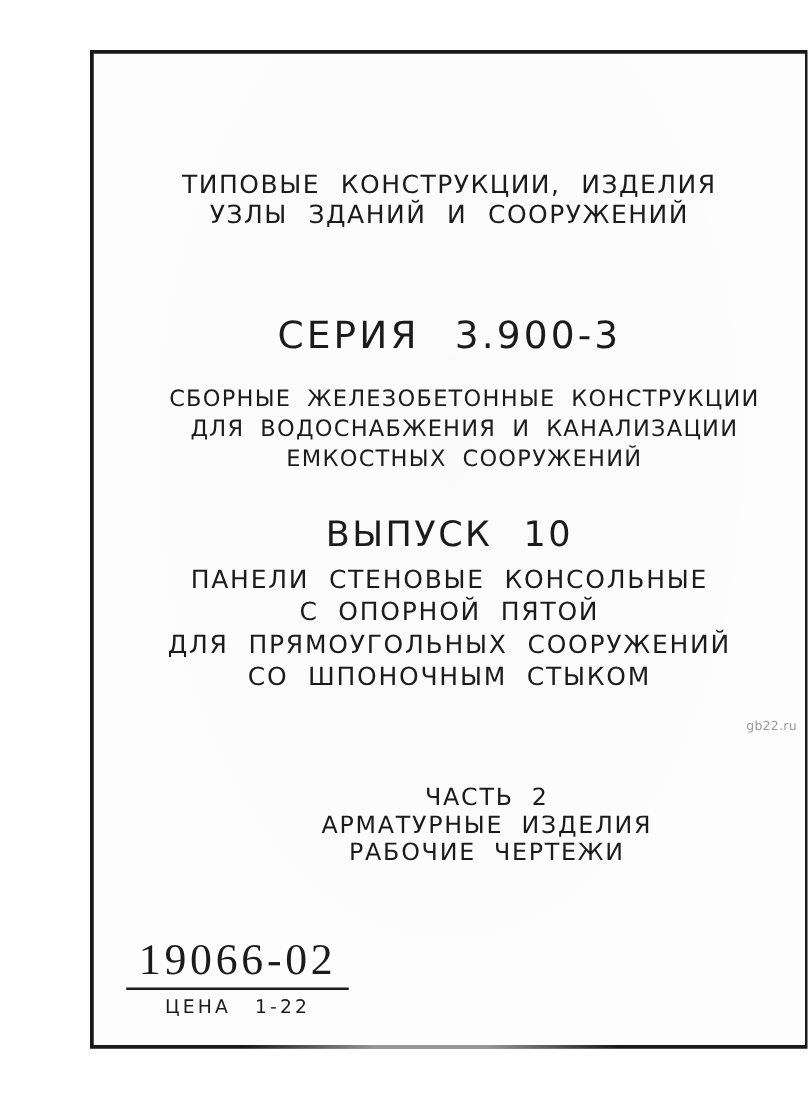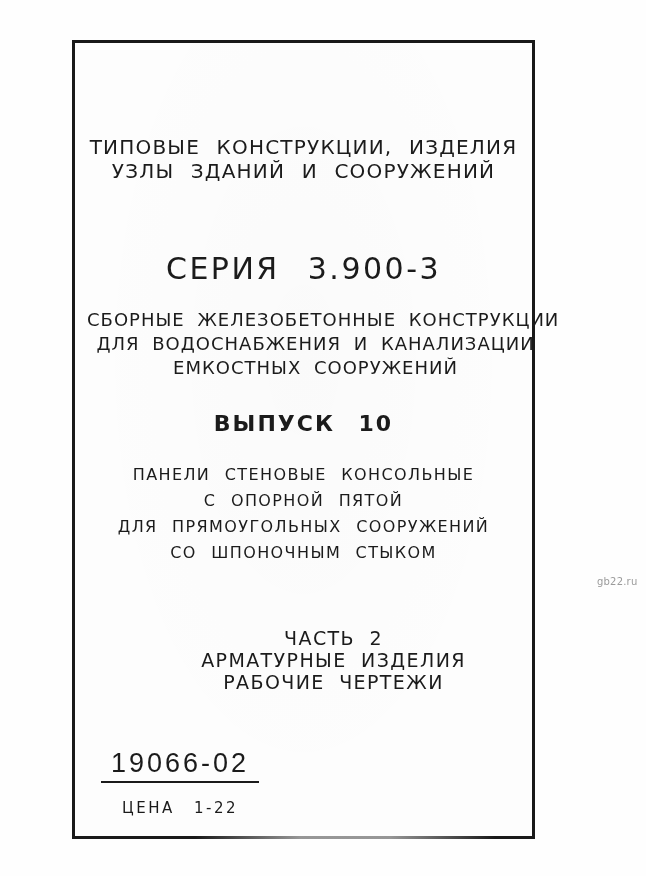--- a/index.html
+++ b/index.html
@@ -11,21 +11,21 @@
   }
   .sheet {
     position: relative;
     width: 646px; height: 876px;
     background: #fefefe;
     color: #1b1b1b;
   }
   .frame {
     position: absolute;
     left: 72px; top: 40px;
-    width: 463px; height: 799px;
+    width: 575px; height: 799px;
     border: 3px solid #191919;
     background:
       radial-gradient(ellipse at 50% 40%, rgba(0,0,0,0.012), rgba(0,0,0,0) 70%),
       #fdfdfd;
   }
   
   .frame::after {
     content: "";
     position: absolute;
     left: 120px; bottom: -3px;
@@ -54,55 +54,54 @@
   .subtitle-block {
     top: 265px;
     font-size: 18px;
     line-height: 24px;
     letter-spacing: 1px;
     word-spacing: 6px;
     margin-left: 12px;
   }
   .issue-line {
     top: 368px;
-    font-size: 22px;
+    font-size: 28px;
     letter-spacing: 2px;
     word-spacing: 14px;
-    font-weight: bold;
   }
   .section-block {
-    top: 419px;
-    font-size: 16px;
+    top: 407px;
+    font-size: 20px;
     line-height: 26px;
     letter-spacing: 1.4px;
     word-spacing: 8px;
   }
   .part-block {
     top: 584px;
     font-size: 19px;
     line-height: 22px;
     letter-spacing: 1.4px;
     word-spacing: 7px;
     margin-left: 30px;
   }
   .docnum-block {
     position: absolute;
     left: 26px; top: 705px;
     text-align: center;
   }
   .doc-number {
     display: inline-block;
-    font-family: Liberation Sans, sans-serif;
-    font-size: 27px;
+    font-family: Liberation Serif, serif;
+    font-size: 35px;
     letter-spacing: 3px;
     padding: 0 10px 2px 10px;
     border-bottom: 2px solid #1b1b1b;
   }
   .price-line {
-    margin-top: 16px;
+    margin-top: 4px;
     font-size: 15px;
     letter-spacing: 2.5px;
     word-spacing: 12px;
   }
   .watermark {
     position: absolute;
     left: 597px; top: 554px;
     font-size: 10px;
     color: #9b9b9b;
     letter-spacing: 0.2px;

